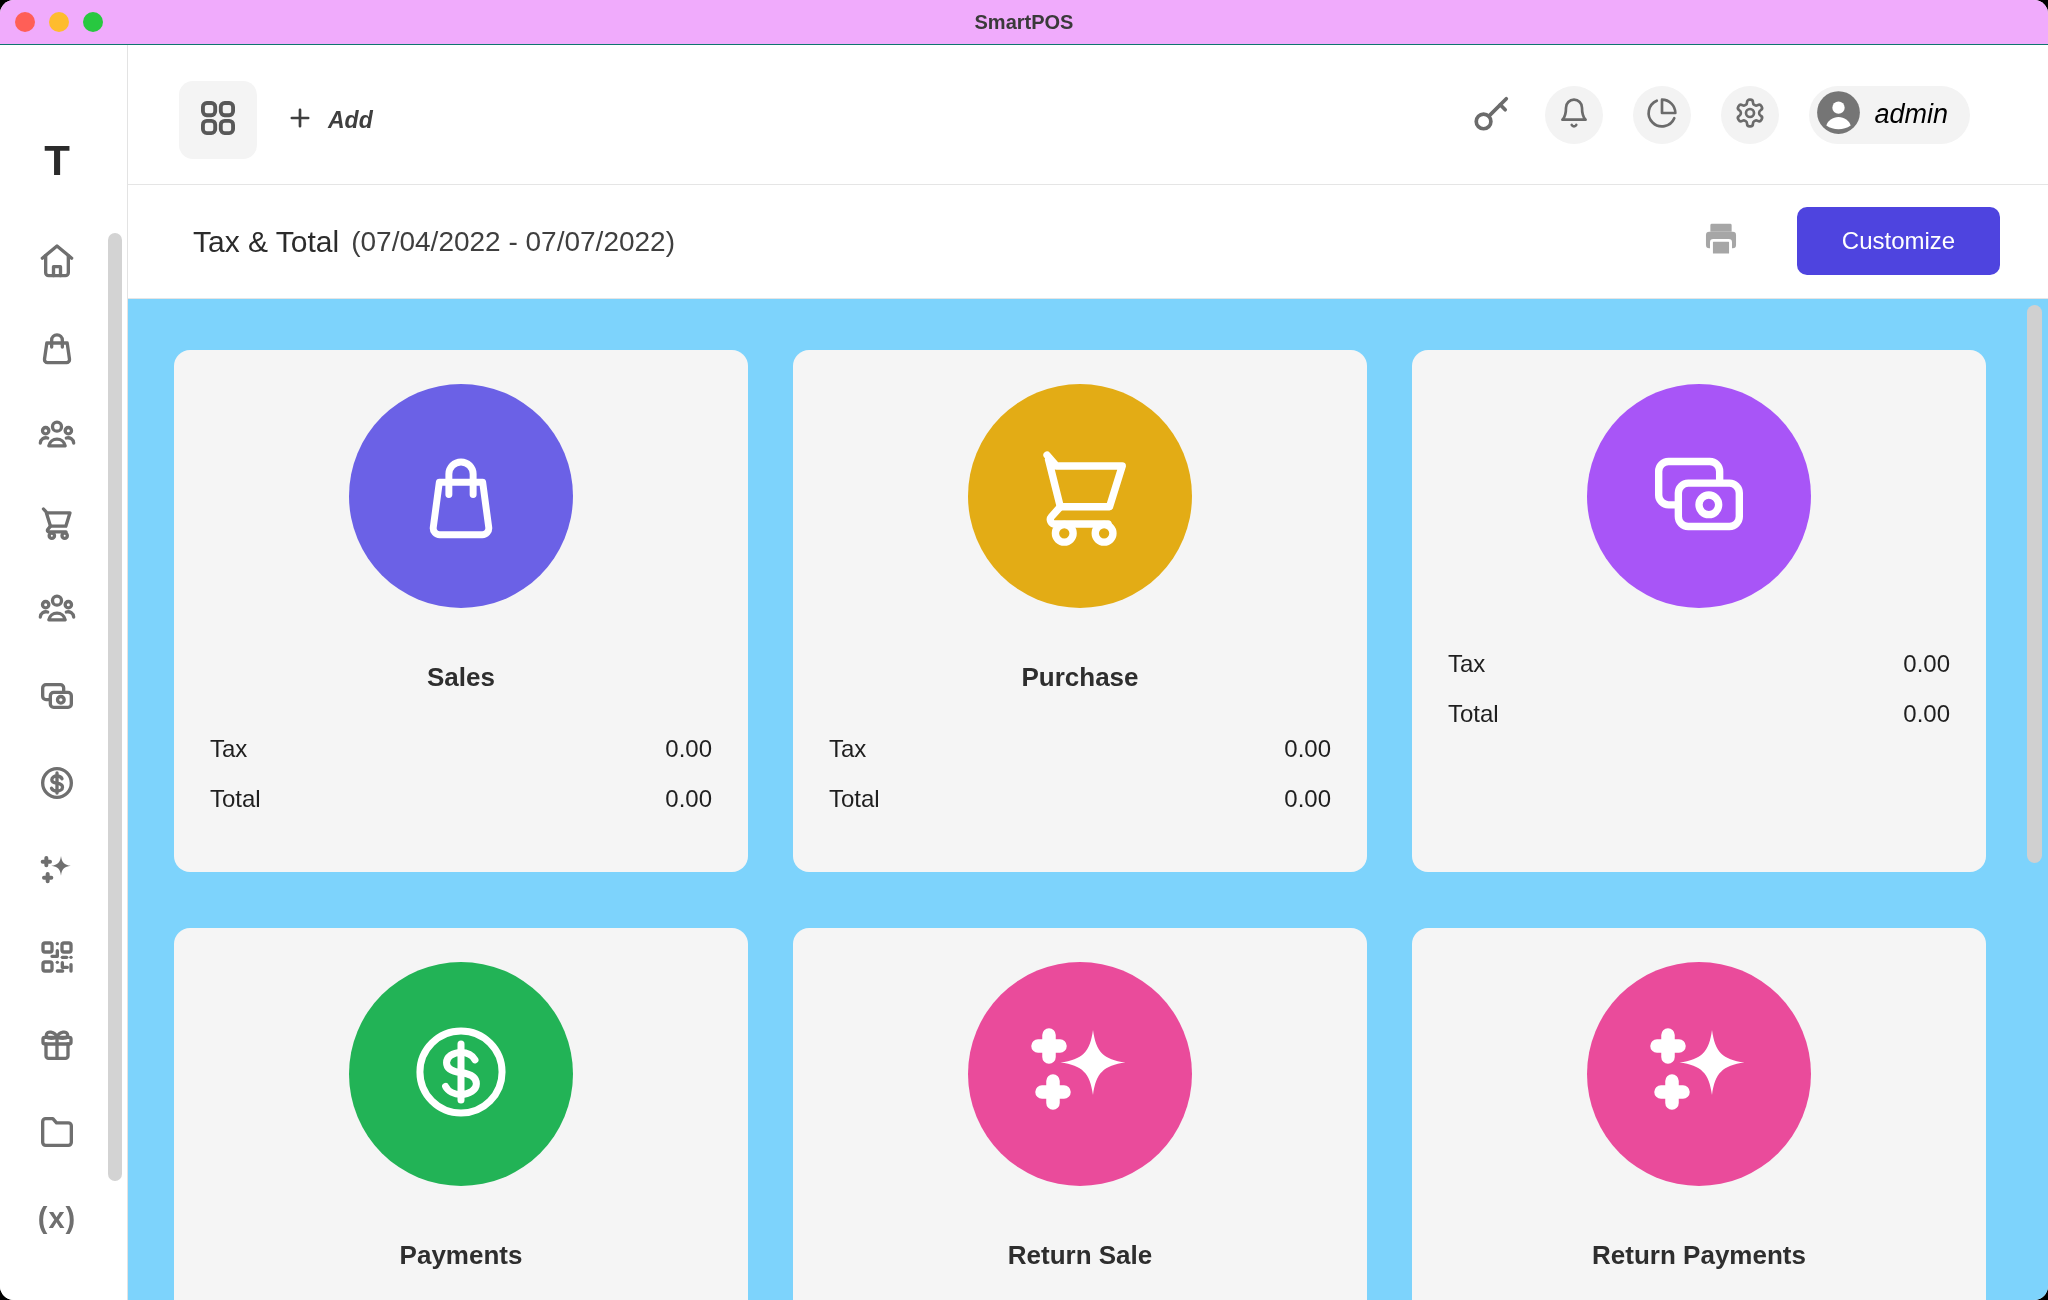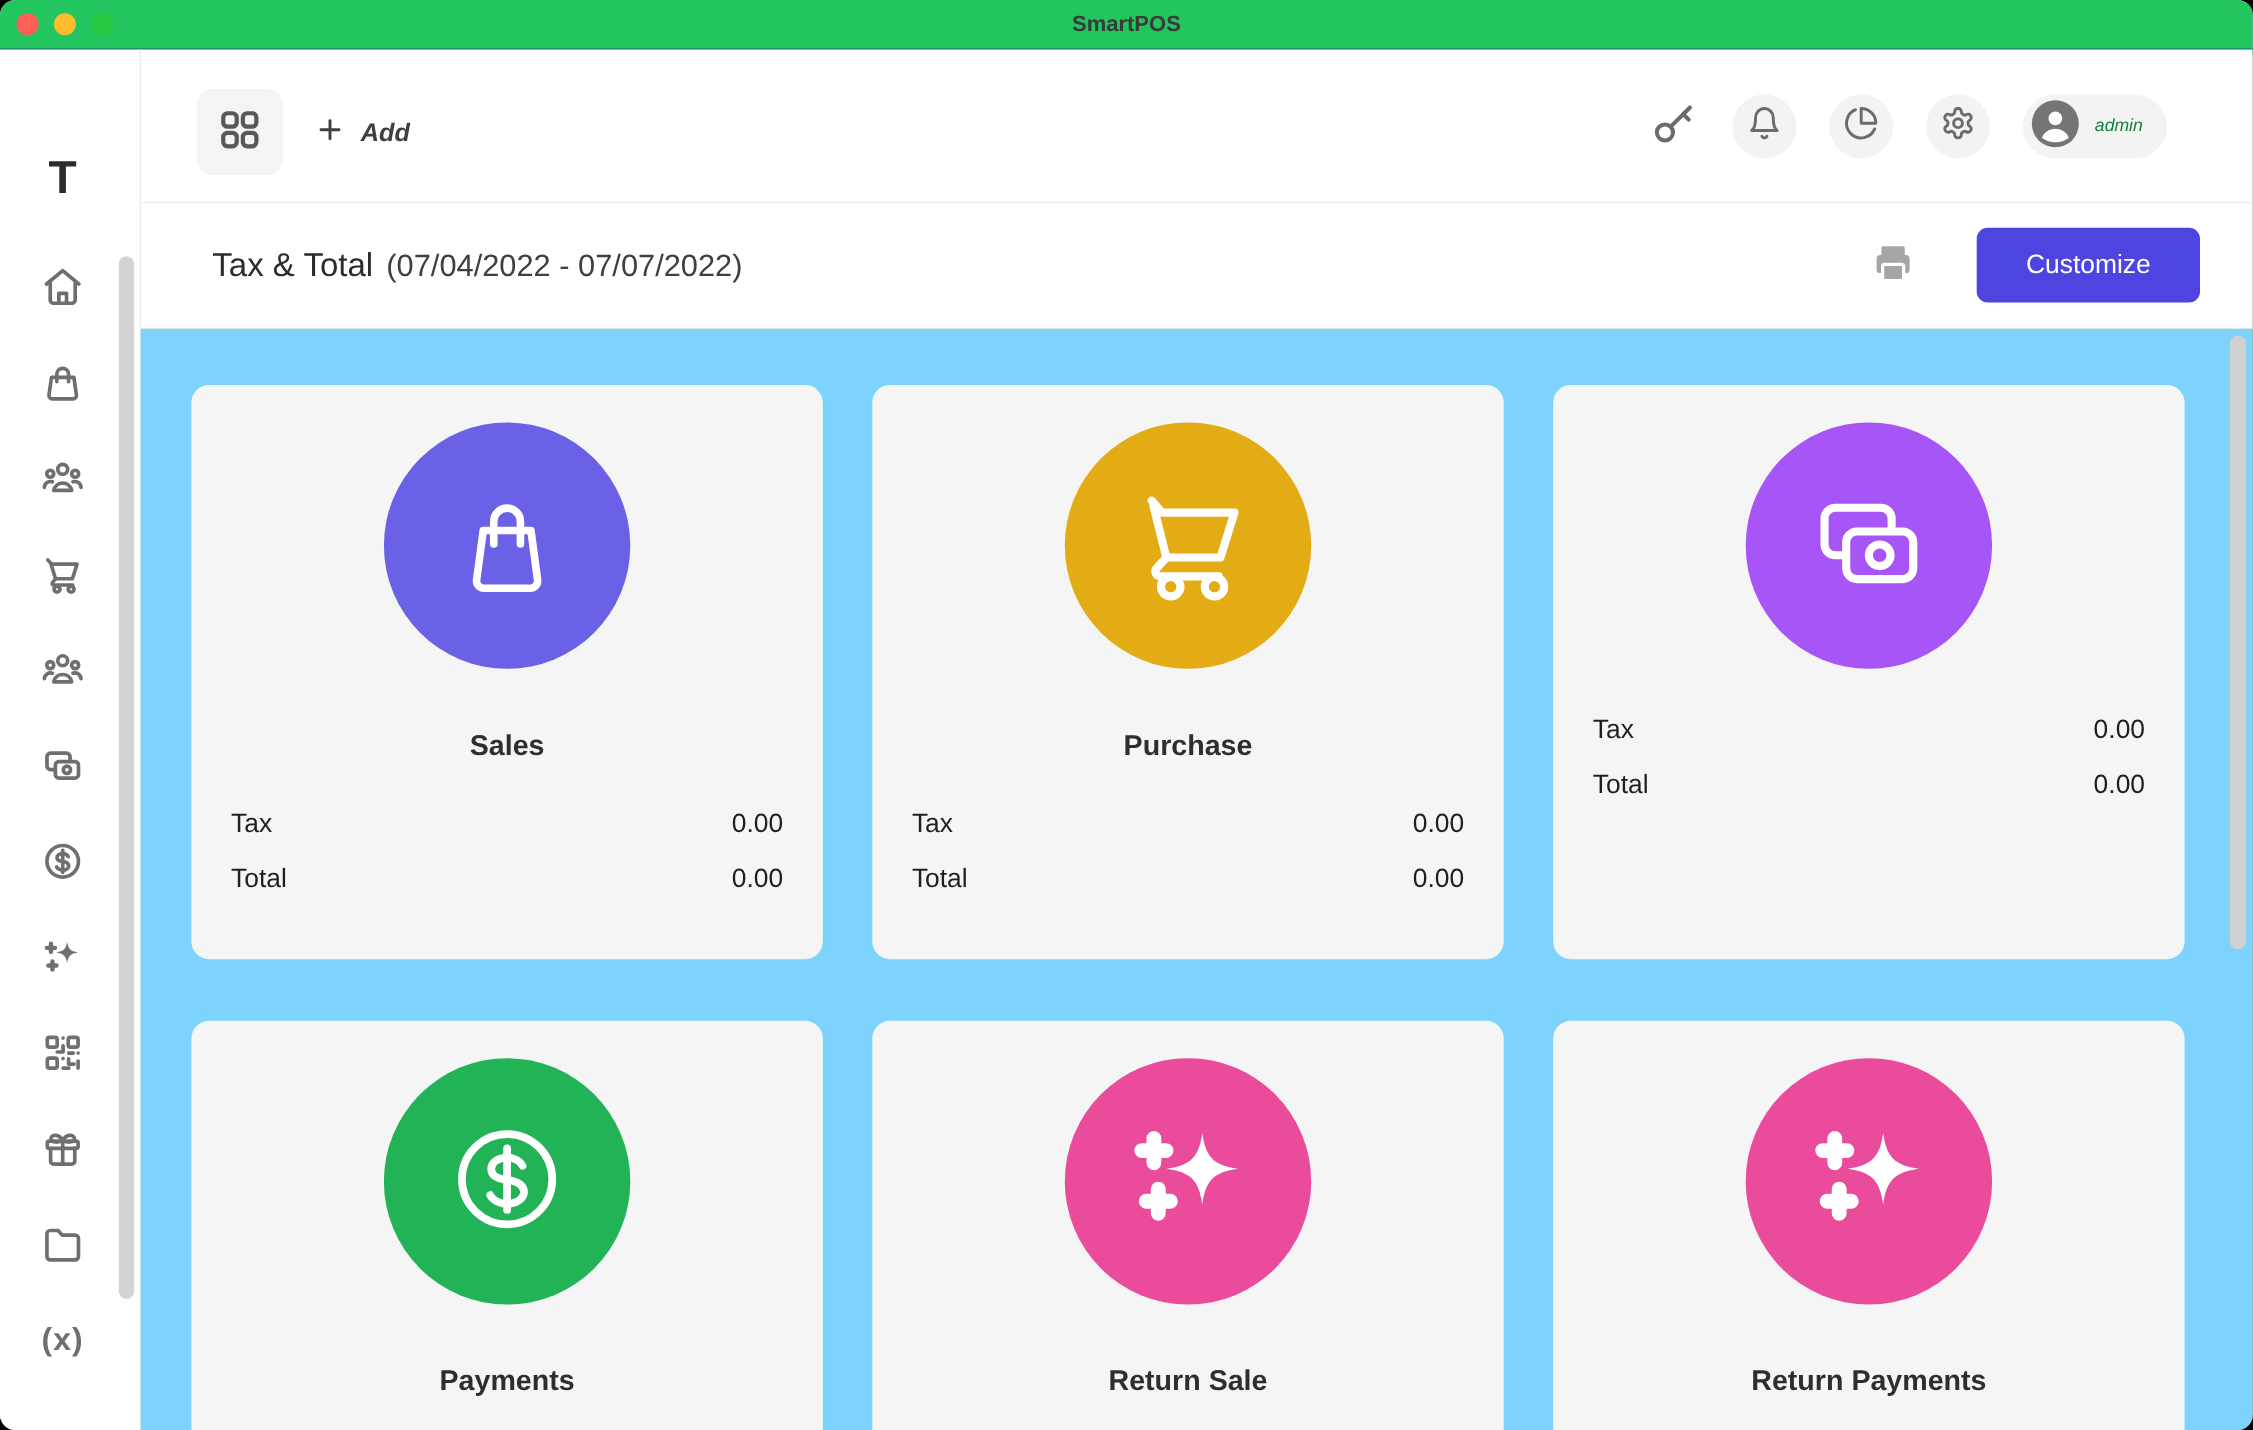--- a/index.html
+++ b/index.html
@@ -1,20 +1,20 @@
 <!DOCTYPE html>
 <html><head>
 <meta charset="utf-8">
 <style>
   html,body{margin:0;padding:0;background:#000;}
   body{width:2048px;height:1300px;position:relative;font-family:"Liberation Sans","DejaVu Sans",sans-serif;-webkit-font-smoothing:antialiased;}
   .window{position:absolute;inset:0;background:#fff;border-radius:14px;overflow:hidden;}
 
   
-  .titlebar{position:absolute;top:0;left:0;right:0;height:44px;background:#22c55e;border-bottom:6px solid #0f766e;}
+  .titlebar{position:absolute;top:0;left:0;right:0;height:44px;background:#f0abfc;border-bottom:6px solid #0f766e;}
   .lights{position:absolute;left:15px;top:12px;display:flex;gap:14px;}
   .light{width:20px;height:20px;border-radius:50%;}
   .light.red{background:#ff5f57;}
   .light.yellow{background:#febc2e;}
   .light.green{background:#28c840;}
   .win-title{position:absolute;left:0;right:0;top:0;height:44px;line-height:44px;text-align:center;font-size:20px;font-weight:bold;color:#3a3a3a;}
 
   
   .sidebar{position:absolute;top:45px;left:0;bottom:0;width:127px;border-right:1px solid #e3e3e3;background:#fff;}
   .logo{position:absolute;top:92px;left:0;width:114px;text-align:center;font-size:42px;font-weight:bold;color:#2b2b2b;}
@@ -26,21 +26,21 @@
 
   
   .toolbar{position:absolute;top:45px;left:128px;right:0;height:139px;background:#fff;border-bottom:1px solid #e5e5e5;font-style:italic;}
   .grid-btn{position:absolute;left:51px;top:36px;width:78px;height:78px;border-radius:14px;background:#f4f4f4;display:flex;align-items:center;justify-content:center;color:#585858;}
   .add-btn{position:absolute;left:158px;top:36px;height:78px;display:flex;align-items:center;gap:14px;color:#3f3f3f;}
   .add-label{font-size:23px;font-weight:bold;}
   .tb-right{position:absolute;right:78px;top:0;height:139px;display:flex;align-items:center;gap:30px;}
   .icon-plain{width:46px;height:46px;display:flex;align-items:center;justify-content:center;color:#6b6b6b;}
   .icon-circle{width:58px;height:58px;border-radius:50%;background:#f3f3f3;display:flex;align-items:center;justify-content:center;color:#6b6b6b;}
   .user-pill{height:58px;border-radius:29px;background:#f3f3f3;display:flex;align-items:center;gap:13px;padding:0 22px 0 7px;}
-  .user-name{font-size:16px;color:#15803d;}
+  .user-name{font-size:27px;color:#000000;}
 
   
   .page-header{position:absolute;top:185px;left:128px;right:0;height:113px;background:#fff;border-bottom:1px solid #e5e5e5;}
   .ph-titles{position:absolute;left:46px;top:0;height:113px;display:flex;align-items:center;gap:12px;}
   .ph-title{font-size:30px;font-weight:normal;color:#2b2b2b;margin-left:19px;}
   .ph-dates{font-size:28px;color:#3f3f3f;}
   .print-btn{position:absolute;right:304px;top:34px;width:46px;height:46px;display:flex;align-items:center;justify-content:center;}
   .customize-btn{position:absolute;right:48px;top:22px;width:203px;height:68px;border:none;border-radius:10px;color:#fff;font-size:24px;font-family:inherit;cursor:pointer;display:flex;align-items:center;justify-content:center;}
 
   

